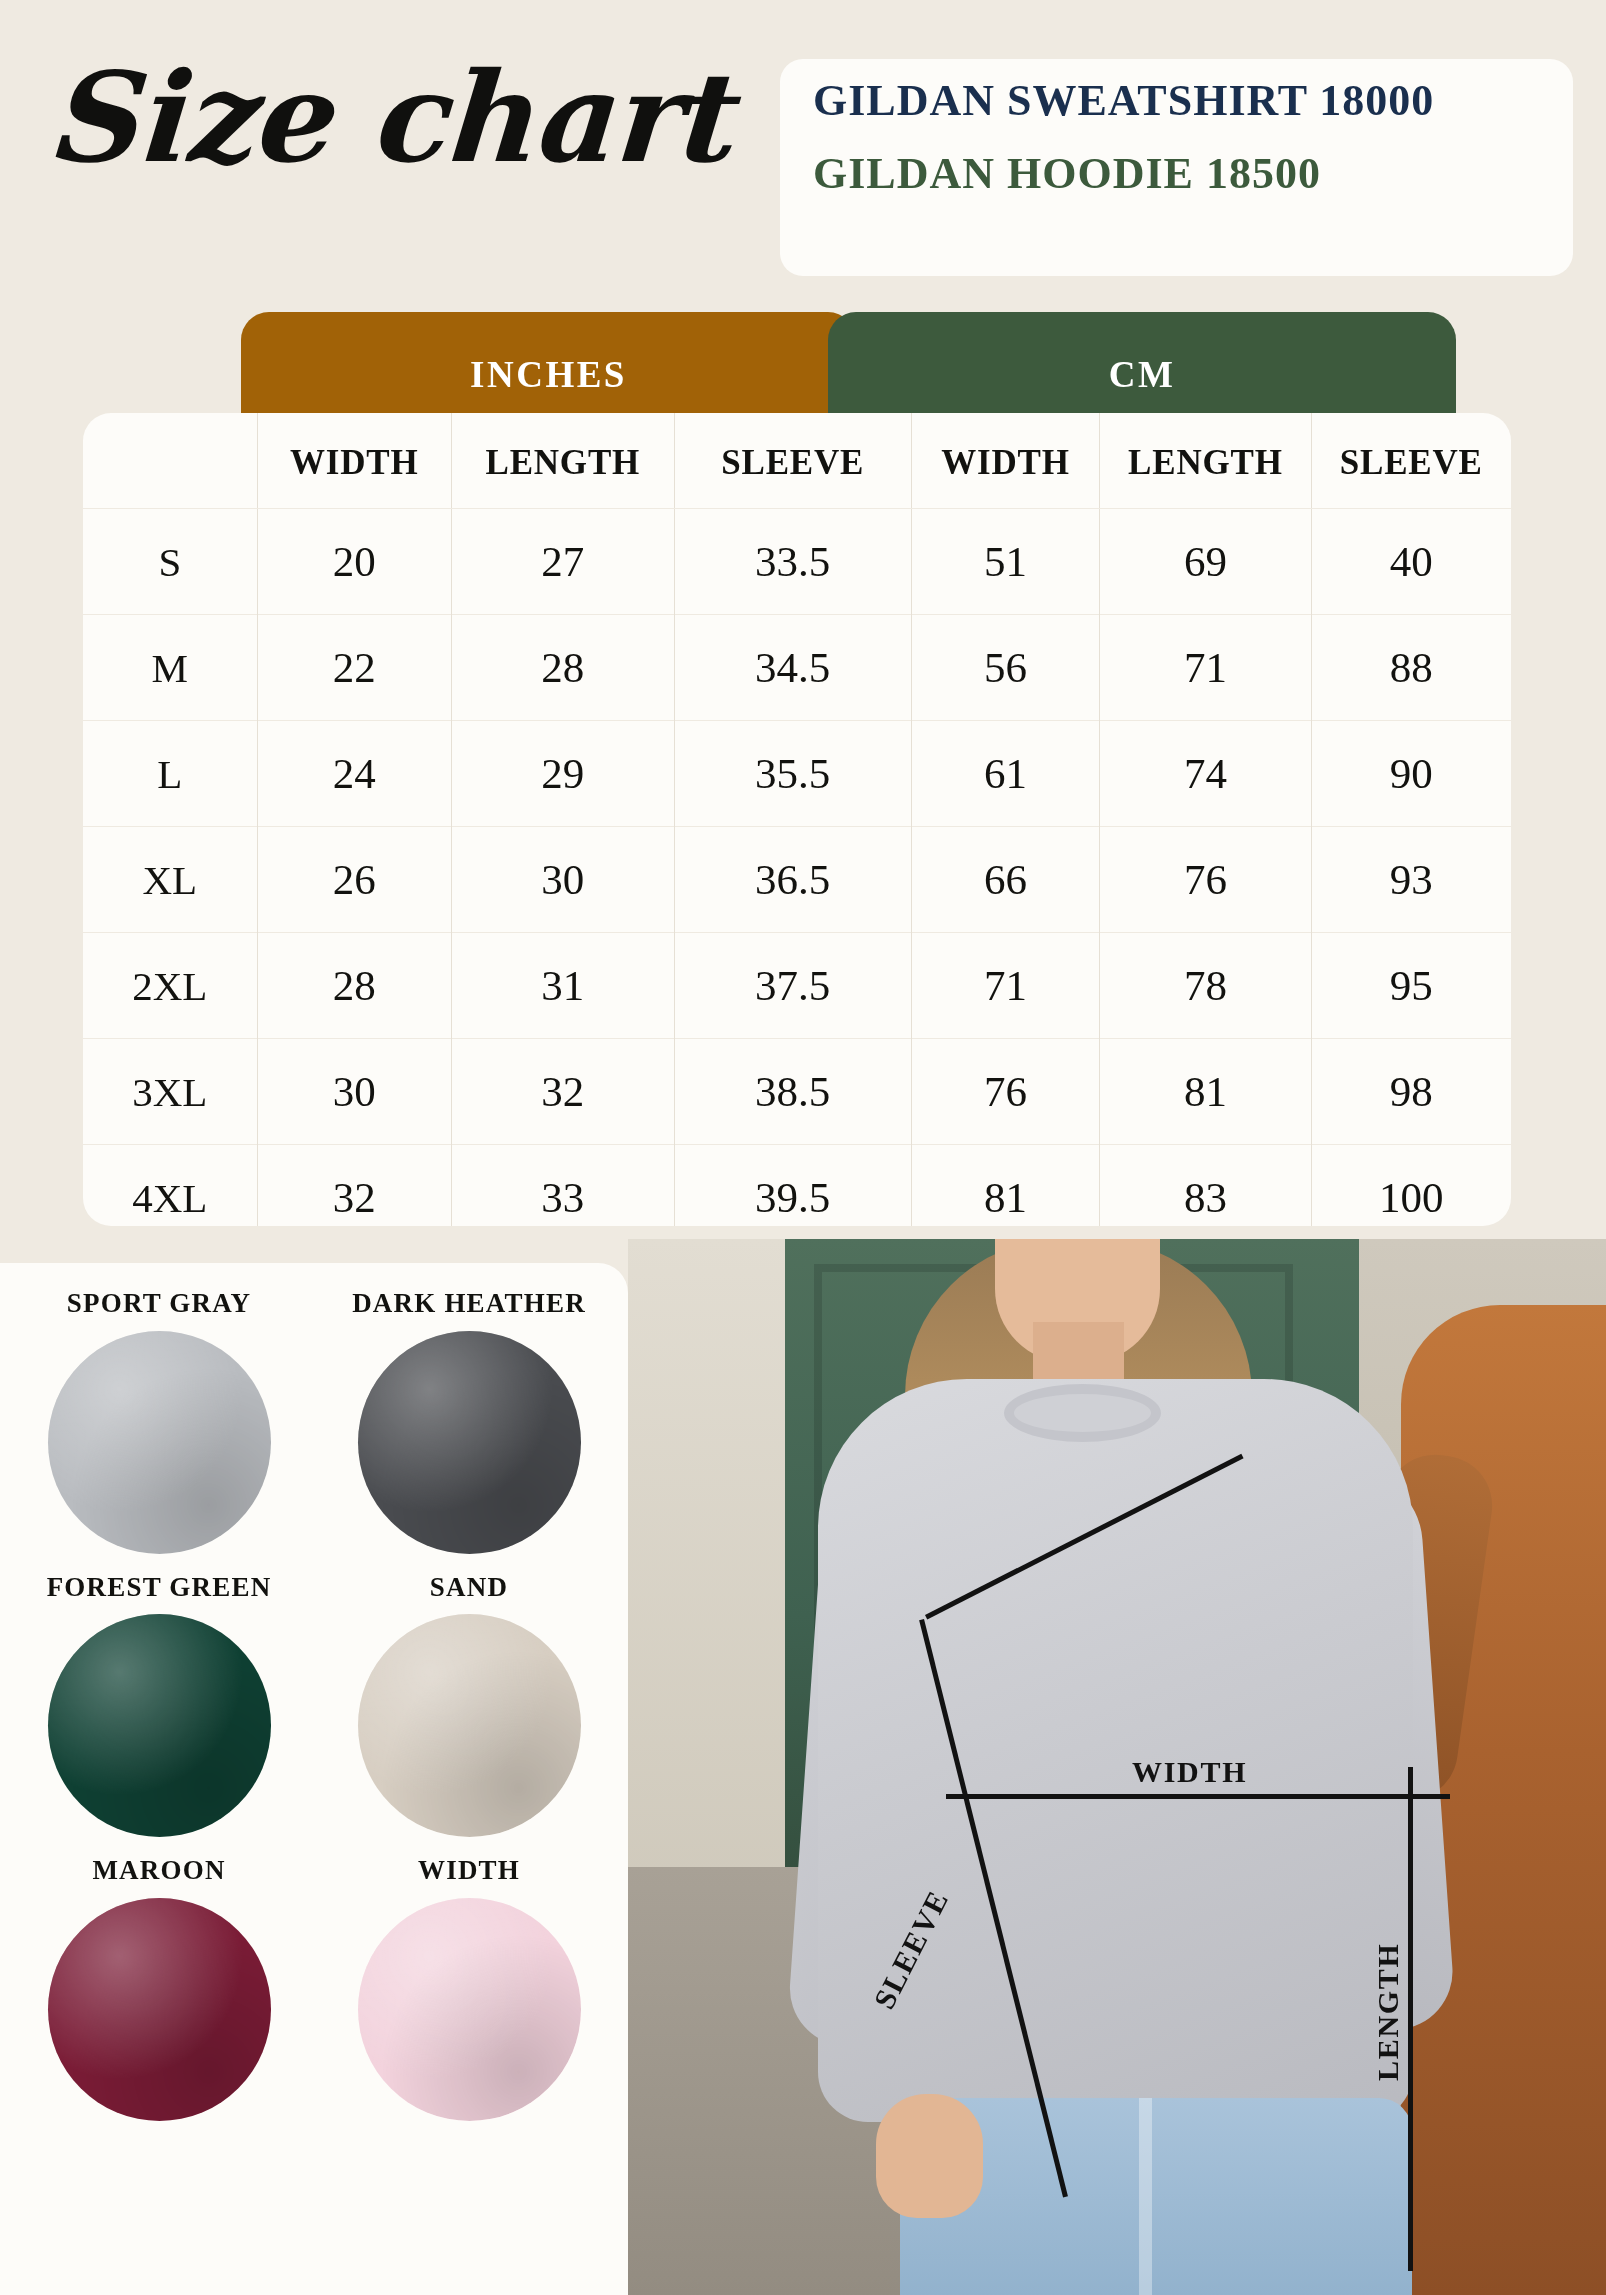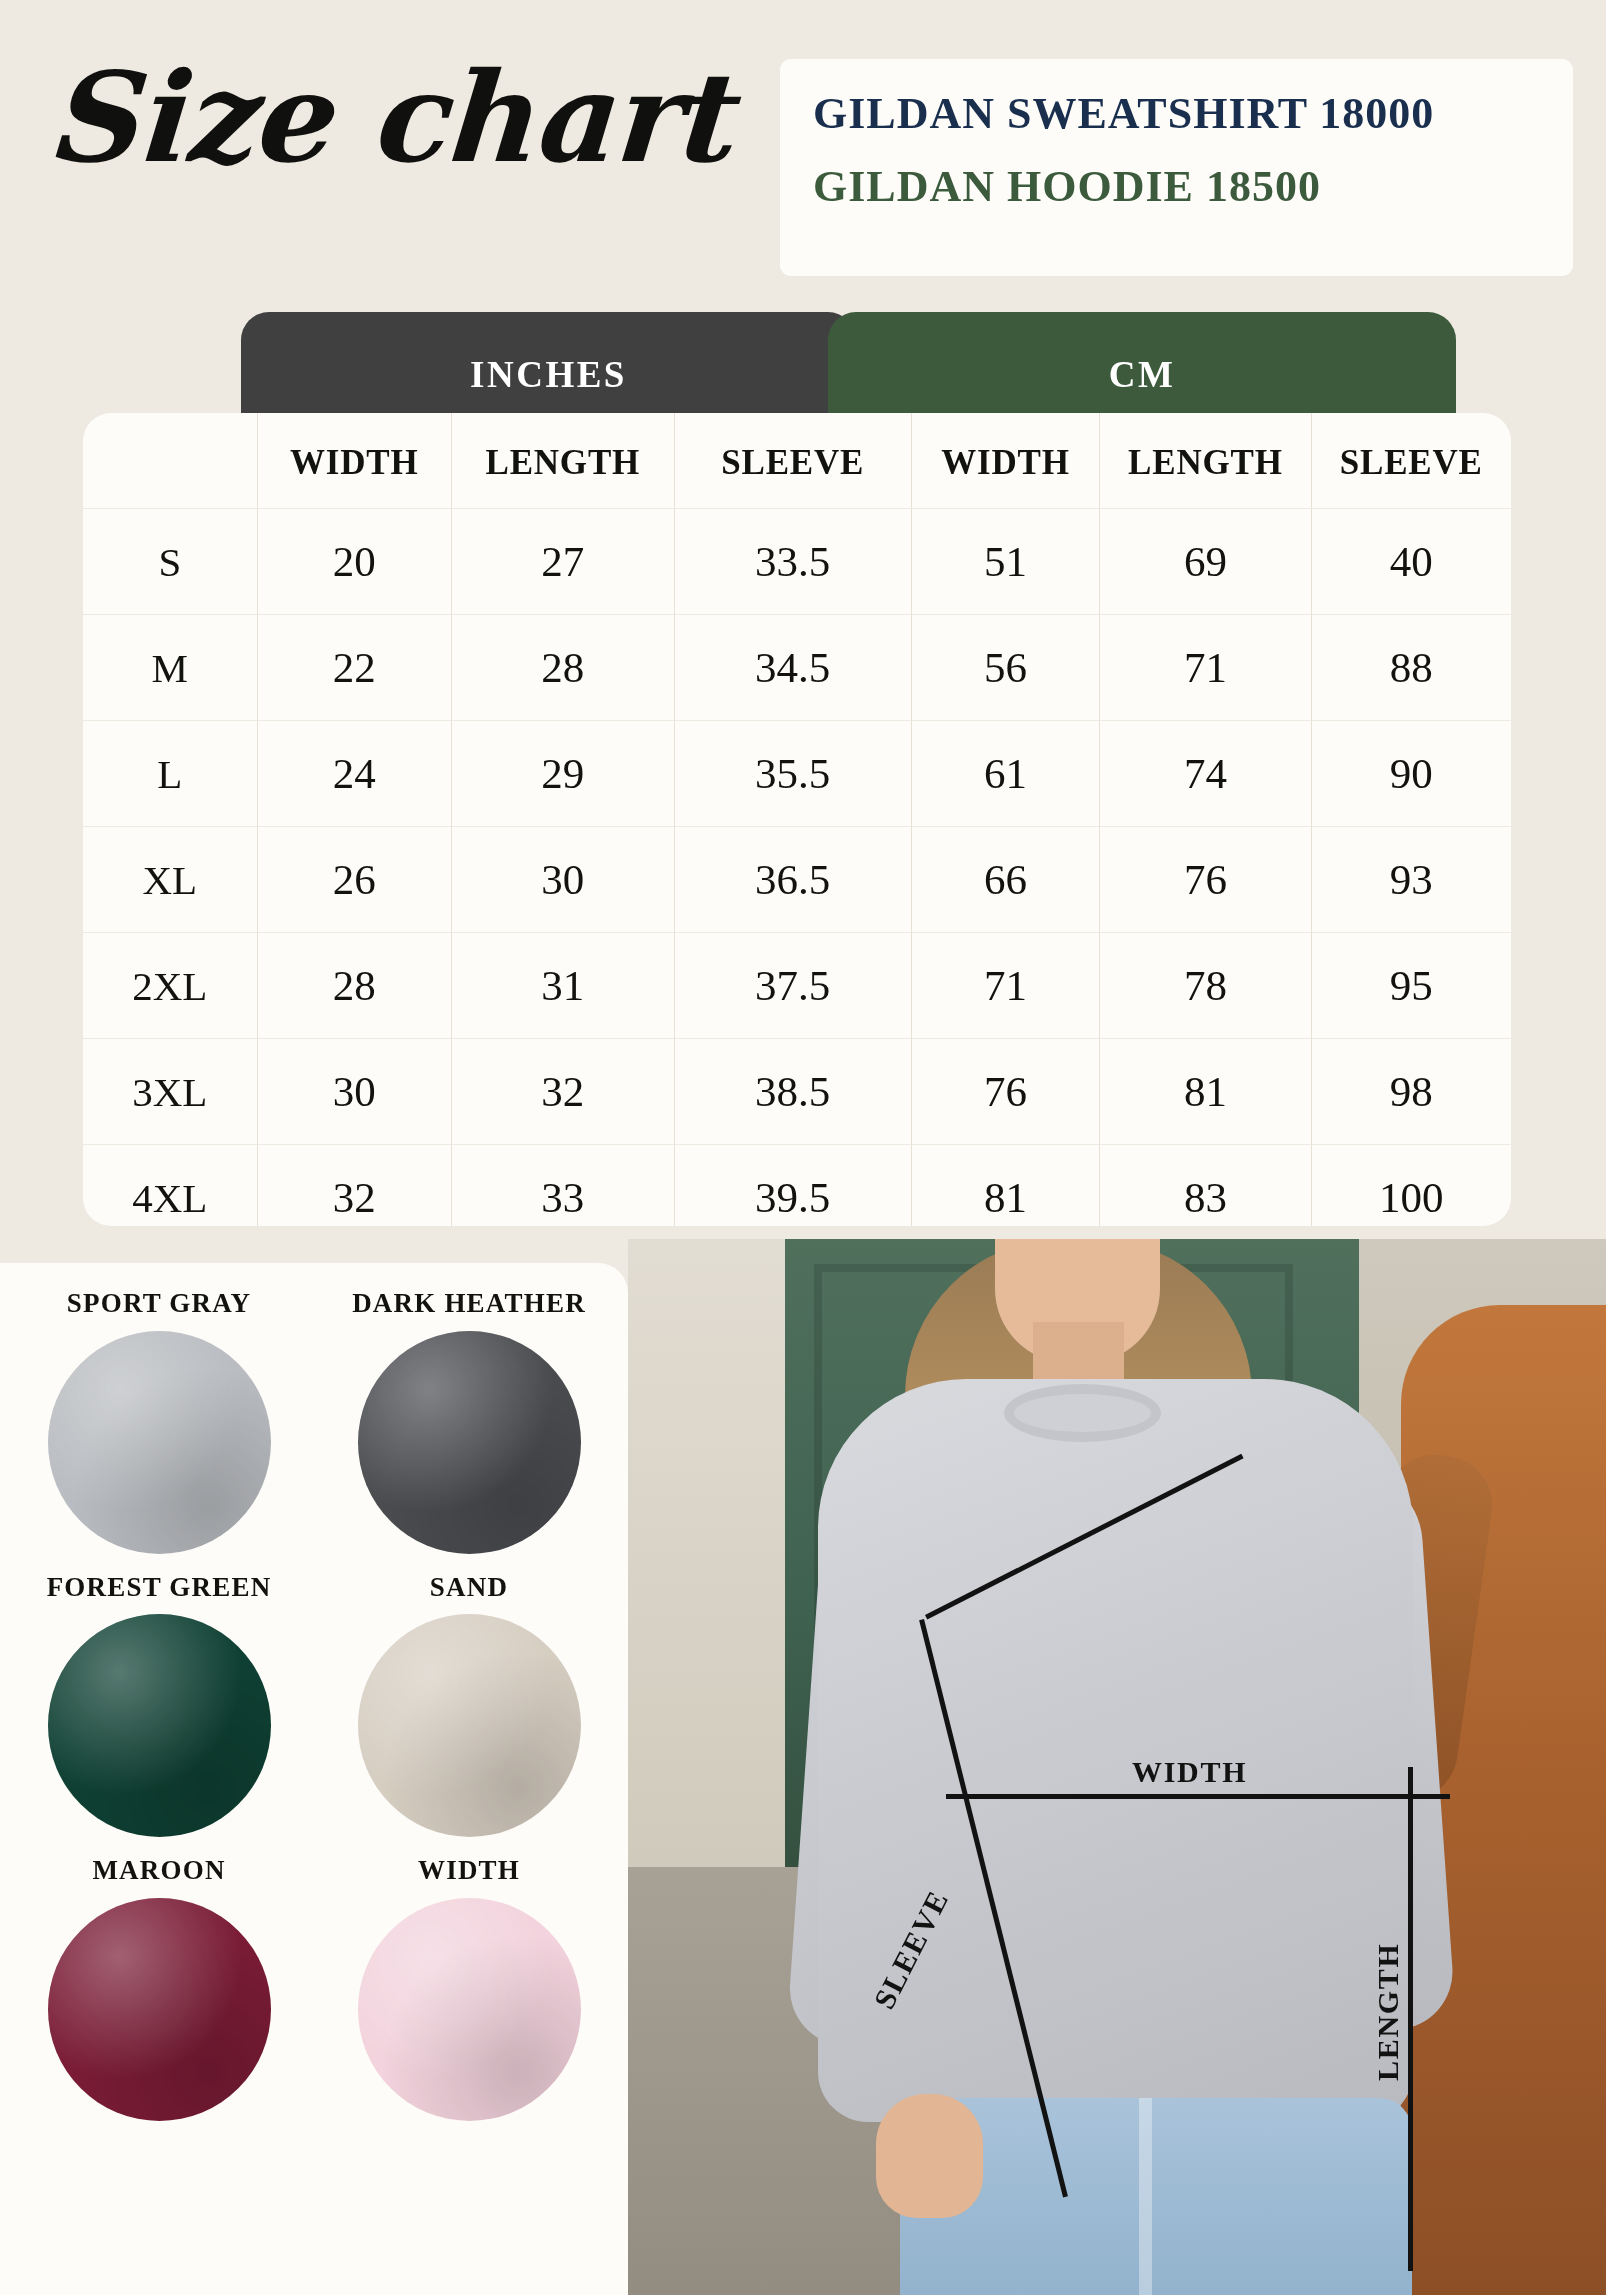--- a/index.html
+++ b/index.html
@@ -40,23 +40,23 @@
     color: #10100e;
     transform: skewX(-6deg);
   }
   .title-card {
     position: absolute;
     left: 780px;
     top: 59px;
     width: 793px;
     height: 217px;
     background: #fdfcf9;
-    border-radius: 11px;
+    border-radius: 23px;
     box-sizing: border-box;
-    padding: 29px 33px 0 33px;
+    padding: 16px 33px 0 33px;
   }
   .title-line1 {
     font-family: "Liberation Serif", serif;
     font-weight: 700;
     font-size: 44px;
     letter-spacing: 1px;
     color: #1a2f4e;
     white-space: nowrap;
   }
   .title-line2 {
@@ -80,21 +80,21 @@
     font-size: 37px;
     letter-spacing: 2.5px;
     display: flex;
     align-items: center;
     justify-content: center;
   }
   .tab-inches {
     left: 241px;
     top: 312px;
     width: 615px;
-    background: #404040;
+    background: #a16207;
   }
   .tab-cm {
     left: 828px;
     top: 312px;
     width: 628px;
     background: #3d5a3d;
   }
 
   .table-card {
     position: absolute;

